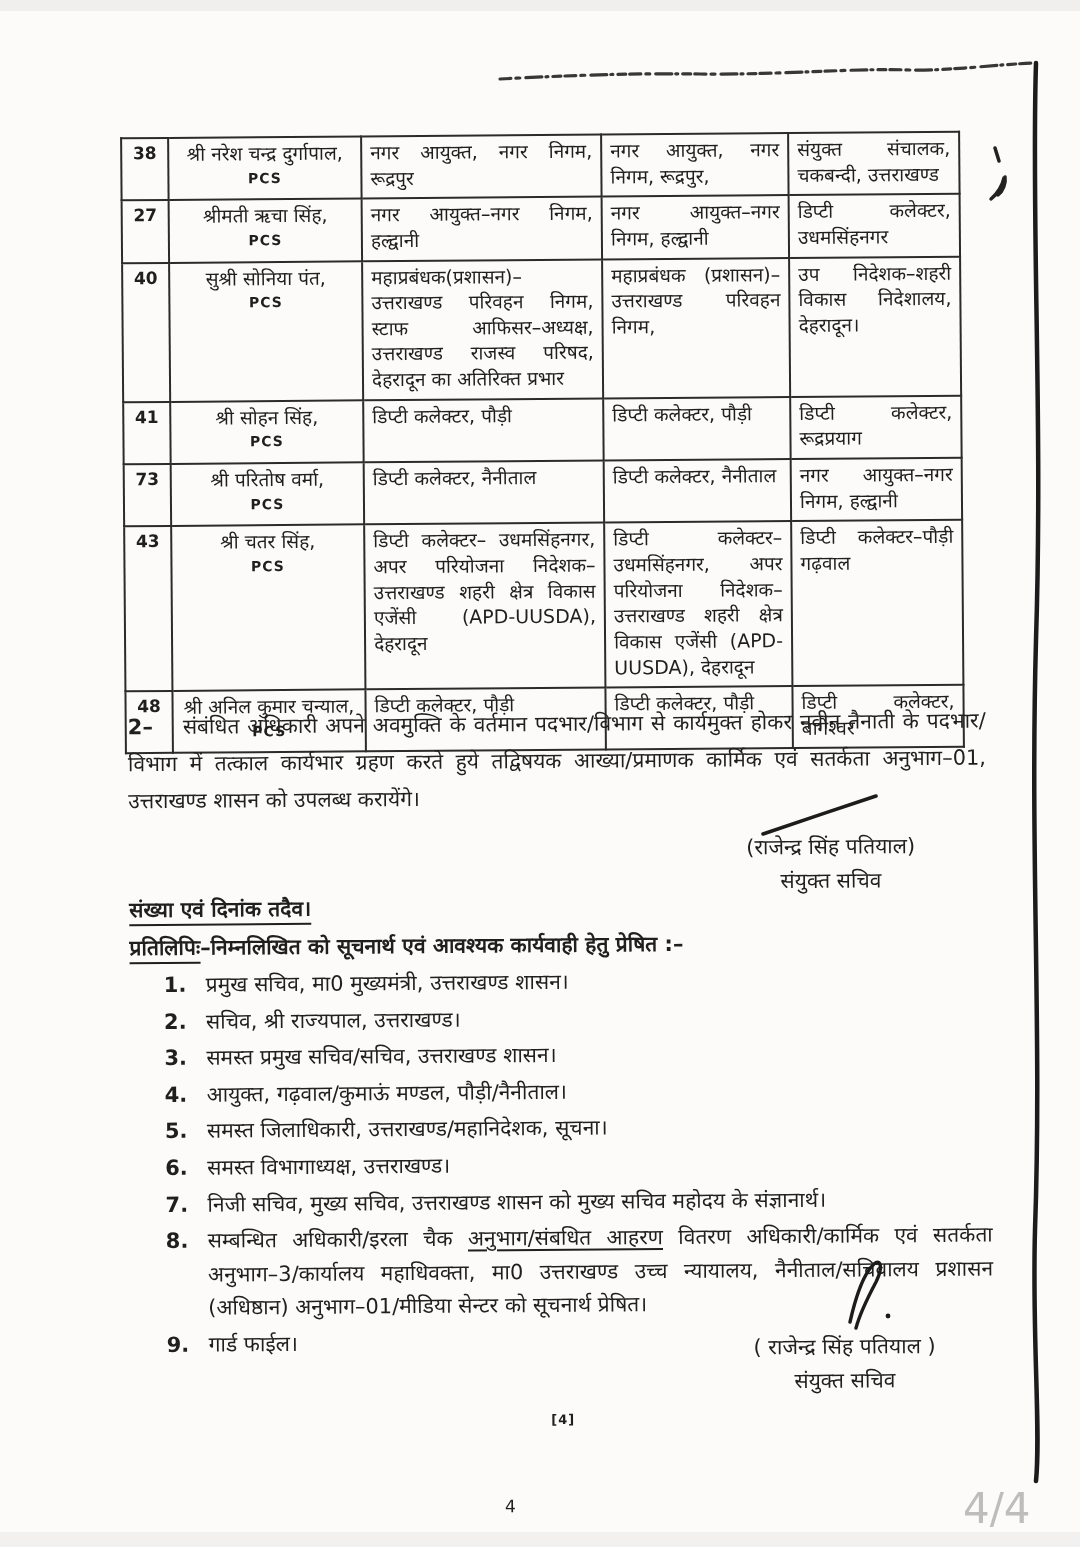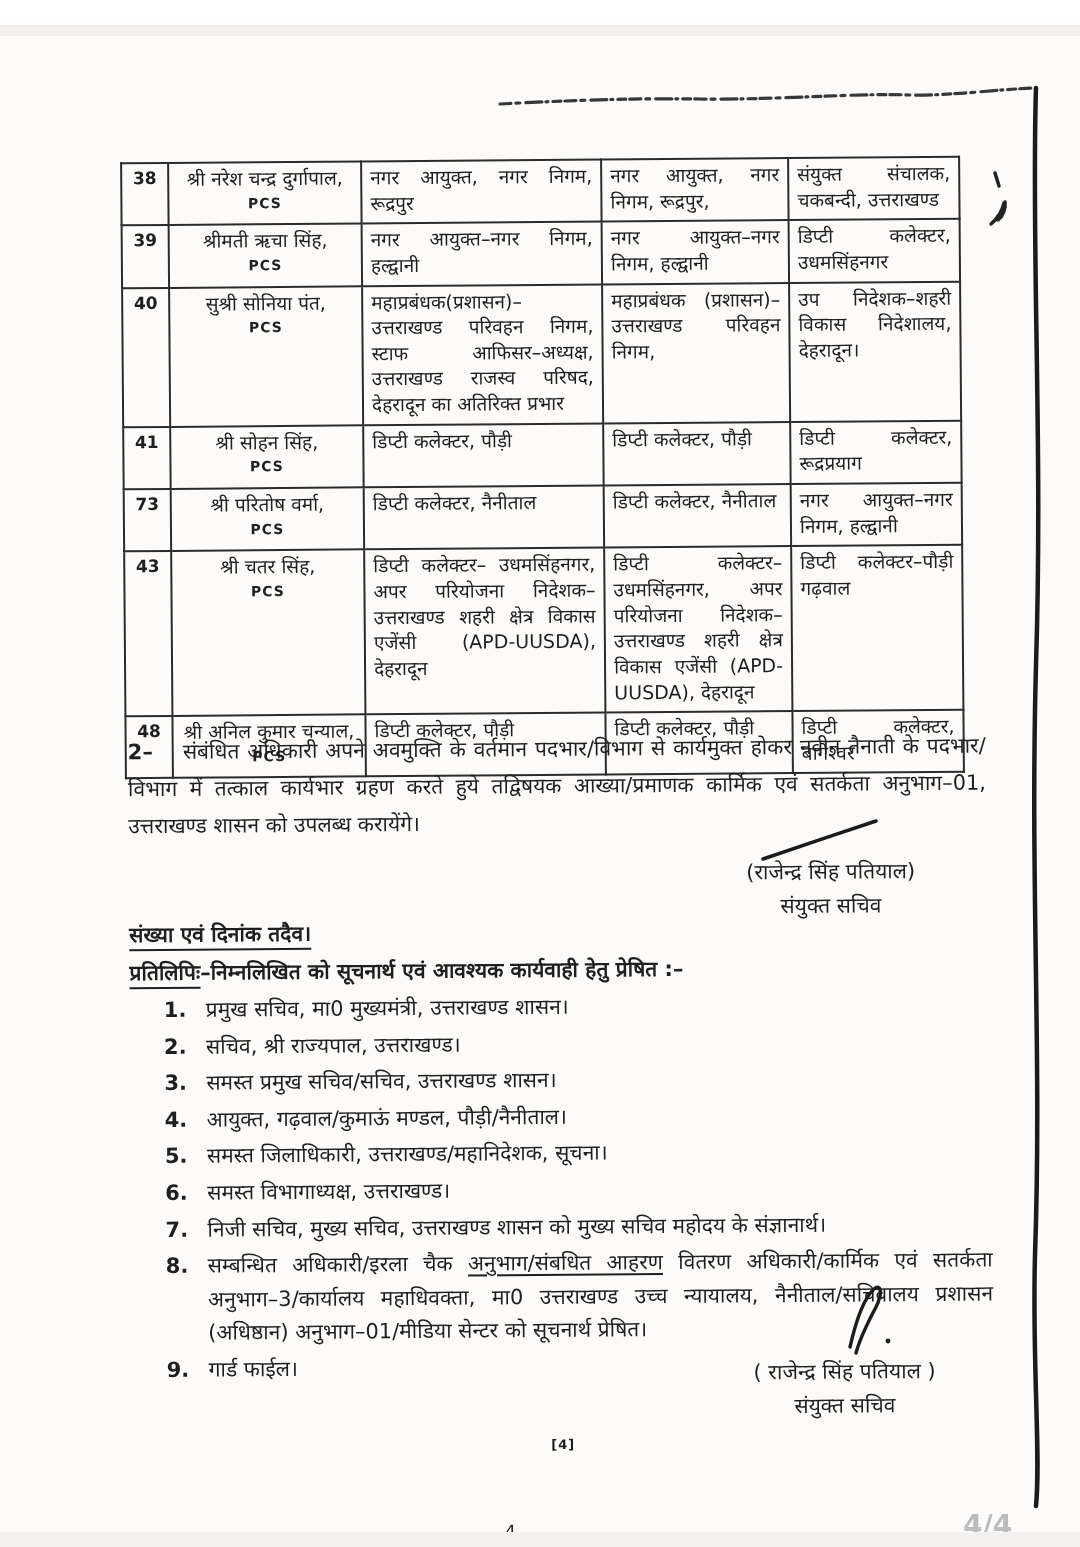--- a/index.html
+++ b/index.html
@@ -7,21 +7,20 @@
   body {
     position:relative;
     background:#ffffff;
     font-family:"DejaVu Sans", sans-serif;
     color:#1f1f1f;
     overflow:hidden;
   }
   .page {
     position:absolute; inset:0;
     background:#fcfbf9;
-    margin-top:25px;
   }
   .band { position:absolute; left:0; width:1080px; background:#f1efed; }
   .band-top { top:0; height:11px; }
   .band-bottom { bottom:0; height:15px; background:#f3f1ef; }
 
   .artifacts { position:absolute; left:0; top:0; pointer-events:none; }
 
   .tilt {
     position:absolute; inset:0;
     transform:rotate(-0.45deg);
@@ -85,23 +84,22 @@
   .footnote {
     position:absolute; left:546px; top:1412px;
     font-size:13px; font-weight:bold; letter-spacing:1px;
   }
   .page-number {
     position:absolute; left:499px; top:1496px;
     font-size:17px;
   }
   .page-indicator {
     position:absolute; left:963px; top:1484px;
-    font-size:28px; color:#bdbdbd;
+    font-size:42px; color:#bdbdbd;
     font-family:"DejaVu Sans", sans-serif;
-    font-weight:bold;
   }
 </style>
 </head>
 <body>
 
 <div class="page">
 
   <div class="band band-top"></div>
 
   <div class="tilt">
@@ -119,21 +117,21 @@
           <td class="c-sno">38</td>
           <td class="c-name">
             <span class="nm">श्री नरेश चन्द्र दुर्गापाल,</span>
             <span class="pcs">PCS</span>
           </td>
           <td class="c-post">नगर आयुक्त, नगर निगम, रूद्रपुर</td>
           <td class="c-post">नगर आयुक्त, नगर निगम, रूद्रपुर,</td>
           <td class="c-post">संयुक्त संचालक, चकबन्दी, उत्तराखण्ड</td>
         </tr>
         <tr>
-          <td class="c-sno">39</td>
+          <td class="c-sno">27</td>
           <td class="c-name">
             <span class="nm">श्रीमती ऋचा सिंह,</span>
             <span class="pcs">PCS</span>
           </td>
           <td class="c-post">नगर आयुक्त–नगर निगम, हल्द्वानी</td>
           <td class="c-post">नगर आयुक्त–नगर निगम, हल्द्वानी</td>
           <td class="c-post">डिप्टी कलेक्टर, उधमसिंहनगर</td>
         </tr>
         <tr class="r40">
           <td class="c-sno">40</td>

